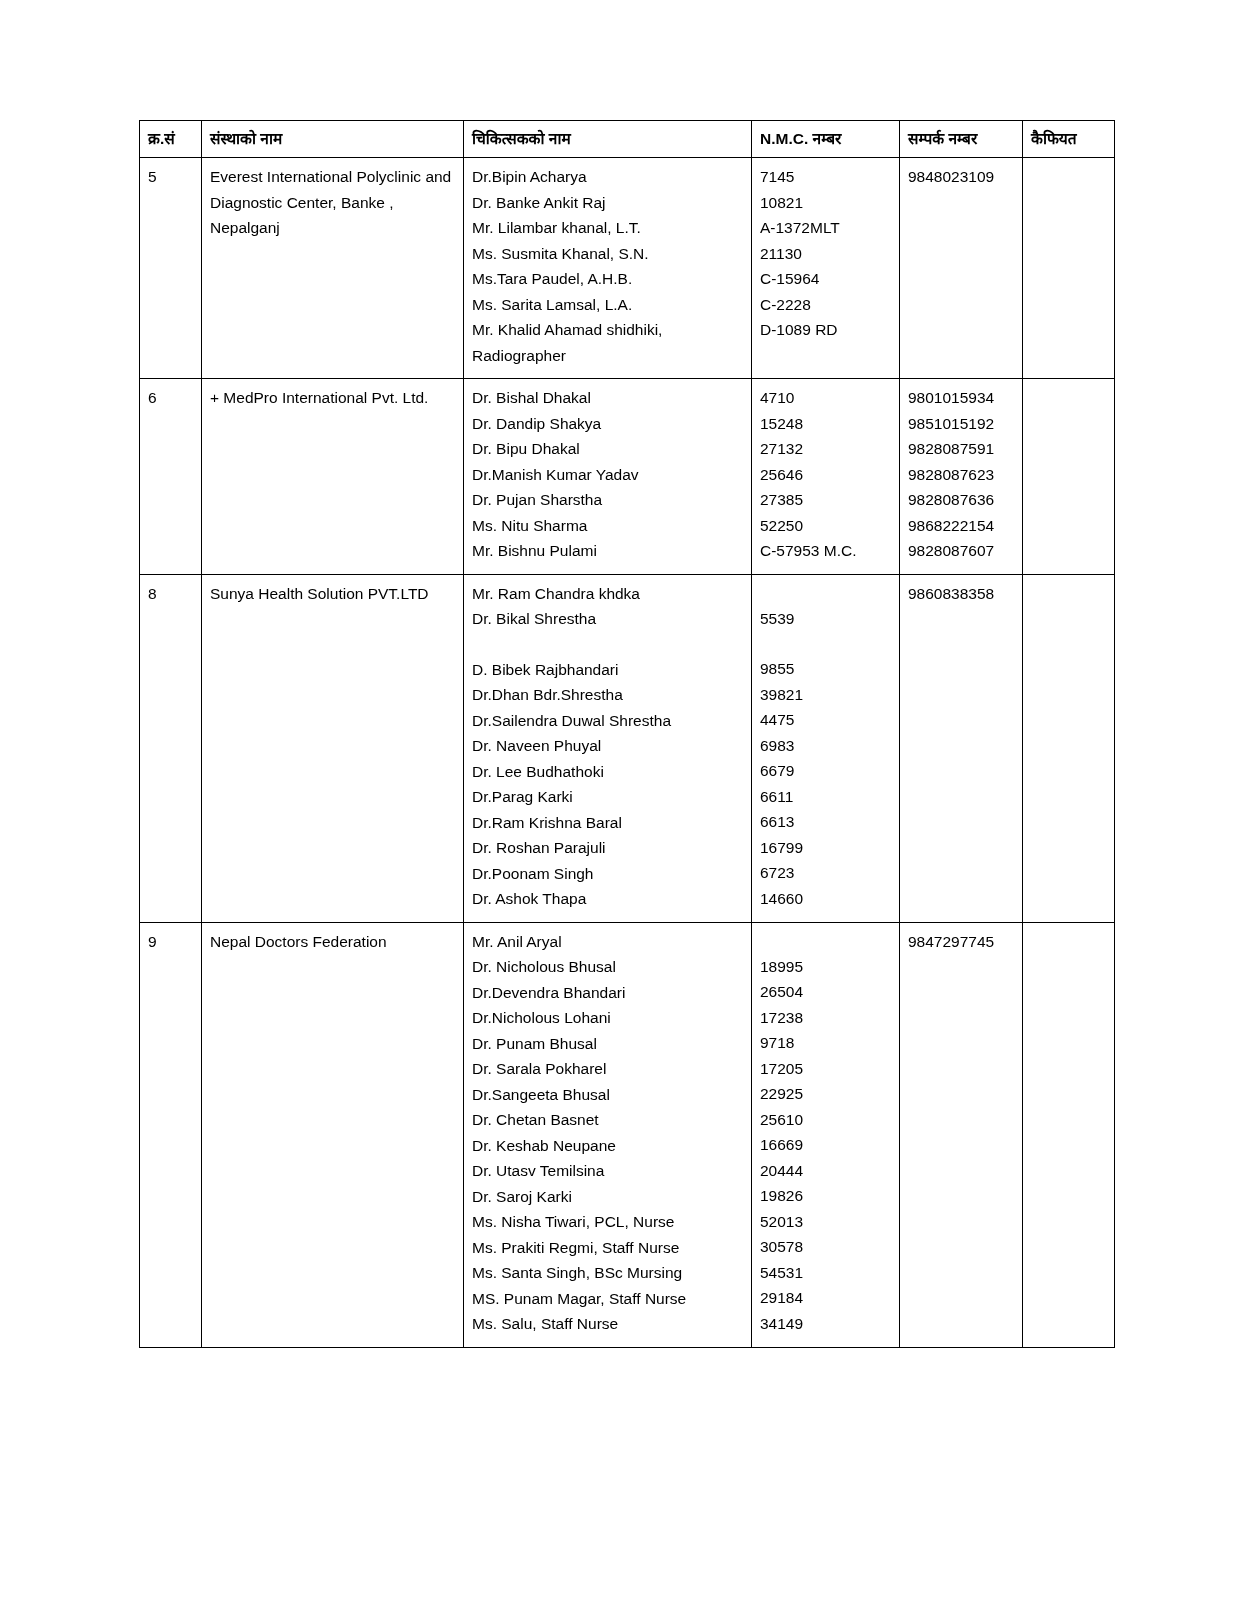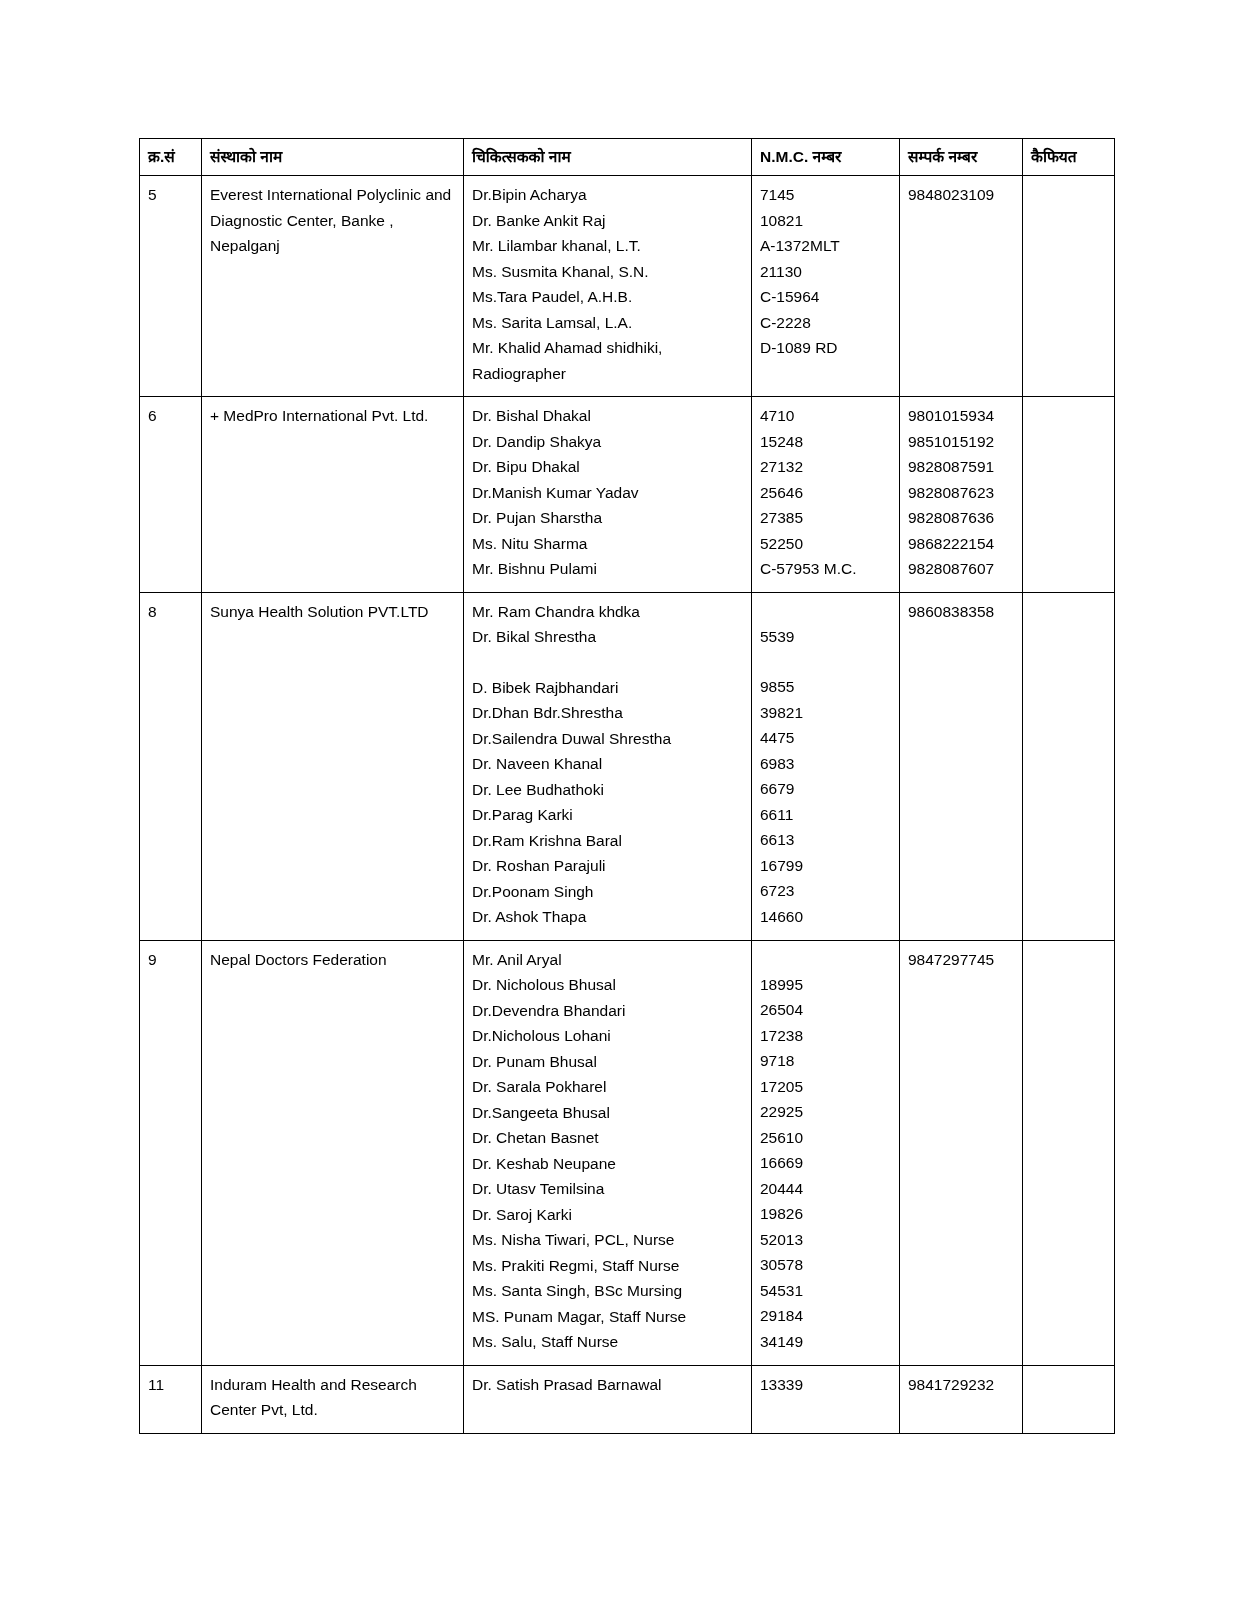--- a/index.html
+++ b/index.html
@@ -19,21 +19,21 @@
     position: absolute;
     left: 0;
     top: 0;
     width: 1236px;
     height: 1600px;
     background: #ffffff;
   }
   .doc-table {
     position: absolute;
     left: 139px;
-    top: 138px;
+    top: 120px;
     width: 975px;
     border-collapse: collapse;
     table-layout: fixed;
   }
   .doc-table td, .doc-table th {
     border: 1px solid #000000;
     vertical-align: top;
     padding: 6px 8px 10px 8px;
     font-size: 15.5px;
     line-height: 25.5px;
@@ -161,21 +161,21 @@
         <tr>
           <td>8</td>
           <td>Sunya Health Solution PVT.LTD</td>
           <td class="cell-lines">
             <div>Mr. Ram Chandra khdka</div>
             <div>Dr. Bikal Shrestha</div>
             <div class="blank">&nbsp;</div>
             <div>D. Bibek Rajbhandari</div>
             <div>Dr.Dhan Bdr.Shrestha</div>
             <div>Dr.Sailendra Duwal Shrestha</div>
-            <div>Dr. Naveen Khanal</div>
+            <div>Dr. Naveen Phuyal</div>
             <div>Dr. Lee Budhathoki</div>
             <div>Dr.Parag Karki</div>
             <div>Dr.Ram Krishna Baral</div>
             <div>Dr. Roshan Parajuli</div>
             <div>Dr.Poonam Singh</div>
             <div>Dr. Ashok Thapa</div>
           </td>
           <td class="cell-lines">
             <div class="blank">&nbsp;</div>
             <div>5539</div>
@@ -233,29 +233,15 @@
             <div>30578</div>
             <div>54531</div>
             <div>29184</div>
             <div>34149</div>
           </td>
           <td class="cell-lines phone-cell">
             <div>9847297745</div>
           </td>
           <td class="cell-lines"></td>
         </tr>
-        <tr>
-          <td>11</td>
-          <td>Induram Health and Research Center Pvt, Ltd.</td>
-          <td class="cell-lines">
-            <div>Dr. Satish Prasad Barnawal</div>
-          </td>
-          <td class="cell-lines">
-            <div>13339</div>
-          </td>
-          <td class="cell-lines phone-cell">
-            <div>9841729232</div>
-          </td>
-          <td class="cell-lines"></td>
-        </tr>
       </tbody>
   </table>
 </div>
 
 </body></html>

